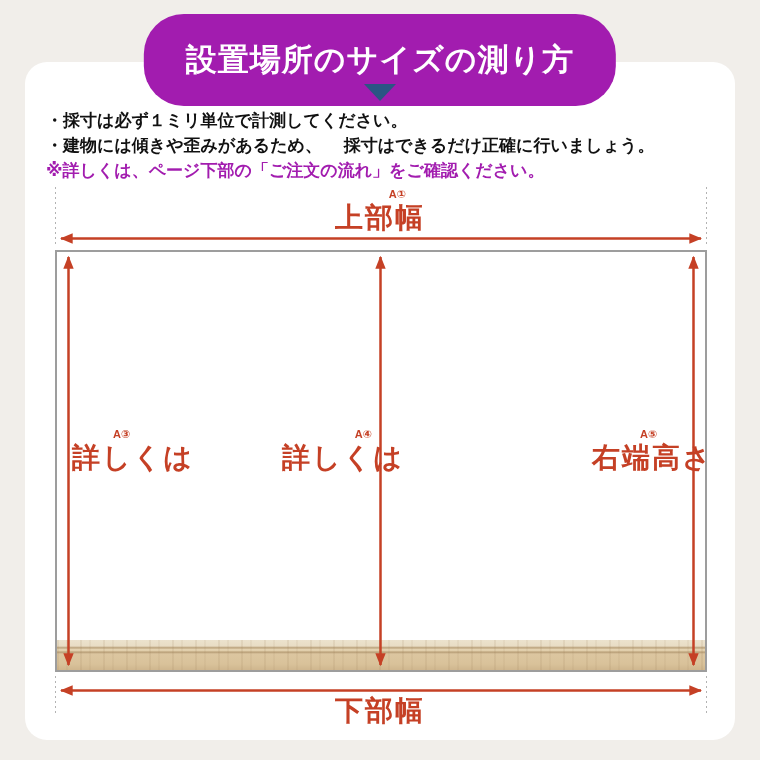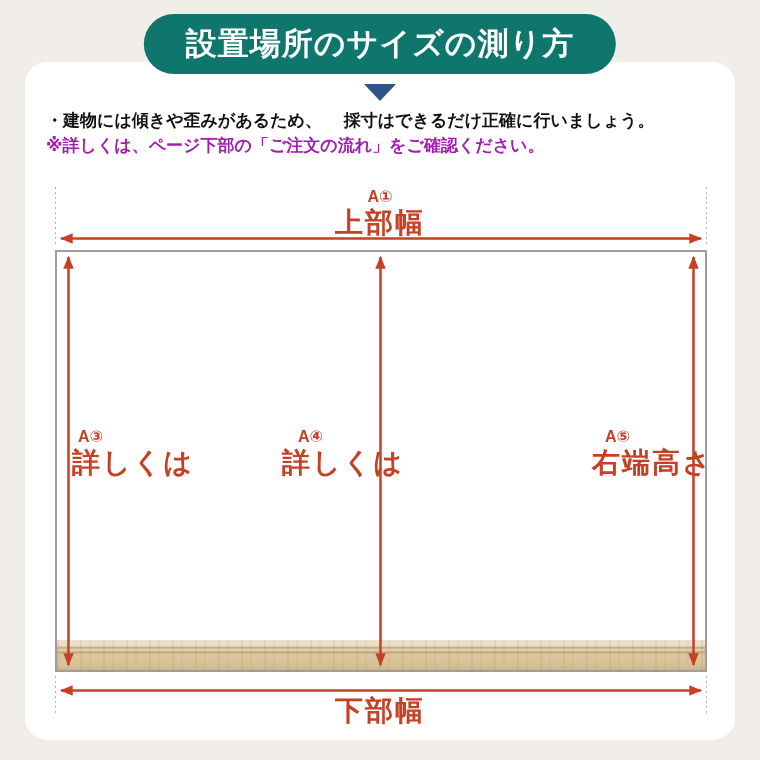--- a/index.html
+++ b/index.html
@@ -9,22 +9,22 @@
     font-family:"Liberation Sans","DejaVu Sans",sans-serif;
   }
   
   .card{
     position:absolute;left:25px;top:62px;width:710px;height:678px;
     background:#ffffff;border-radius:22px;
   }
   
   .banner{
     position:absolute;left:50%;top:14px;transform:translateX(-50%);
-    background:#0f766e;color:#ffffff;border-radius:40px;
-    padding:9px 42px;font-size:31px;font-weight:bold;letter-spacing:1px;
+    background:#a21caf;color:#ffffff;border-radius:40px;
+    padding:25px 42px;font-size:31px;font-weight:bold;letter-spacing:1px;
     white-space:nowrap;z-index:5;
   }
   .banner-tail{
     position:absolute;left:50%;top:84px;transform:translateX(-50%);
     width:0;height:0;z-index:5;
     border-left:16px solid transparent;border-right:16px solid transparent;
     border-top:17px solid #2b5584;
   }
   
   .notes{
@@ -44,43 +44,44 @@
       repeating-linear-gradient(90deg,
         rgba(150,120,82,0.12) 0 2px, rgba(0,0,0,0) 2px 9px,
         rgba(150,120,82,0.08) 9px 11px, rgba(0,0,0,0) 11px 23px),
       linear-gradient(180deg,
         #ece2cd 0px,#e9ddc5 6px,#b59b73 8px,#e4d3b2 9px,
         #e0cda9 11px,#b59b73 12px,#dcc6a0 14px,#d9c29a 24px,#cfb68e 30px);
   }
   svg.overlay{position:absolute;left:0;top:0;z-index:3;pointer-events:none;}
   
   .mlabel{position:absolute;z-index:4;color:#c54025;line-height:1;}
-  .mlabel .code{font-size:16px;font-weight:bold;margin-bottom:4px;}
+  .mlabel .code{font-size:11px;font-weight:bold;margin-bottom:4px;padding-left:35px;}
   .mlabel .main{font-size:28px;font-weight:bold;letter-spacing:2px;}
   .mlabel.center-x{left:0;width:760px;text-align:center;}
   .m-top{top:189px;}
   .m-bottom{top:697px;}
   .m-left{left:72px;top:429px;}
   .m-left .code{margin-left:6px;}
   .m-center{left:282px;top:429px;}
-  .m-center .code{margin-left:16px;}
+  .m-center .code{margin-left:6px;text-align:center;}
   .m-right{left:592px;top:429px;}
   .m-right .code{margin-left:13px;}
 </style>
 </head>
 <body>
 
 <div class="card"></div>
 
 <div class="banner">
   <span>設置場所のサイズの測り方</span>
 </div>
 <div class="banner-tail"></div>
 
 <div class="notes">
+  <div>・採寸は必ず１ミリ単位で計測してください。</div>
   <div>・建物には傾きや歪みがあるため、　 採寸はできるだけ正確に行いましょう。</div>
   <div class="caution">※詳しくは、ページ下部の「ご注文の流れ」をご確認ください。</div>
 </div>
 
 <div class="frame">
   <div class="wood"></div>
 </div>
 
 <svg class="overlay" width="760" height="760" viewBox="0 0 760 760">
   <defs>

